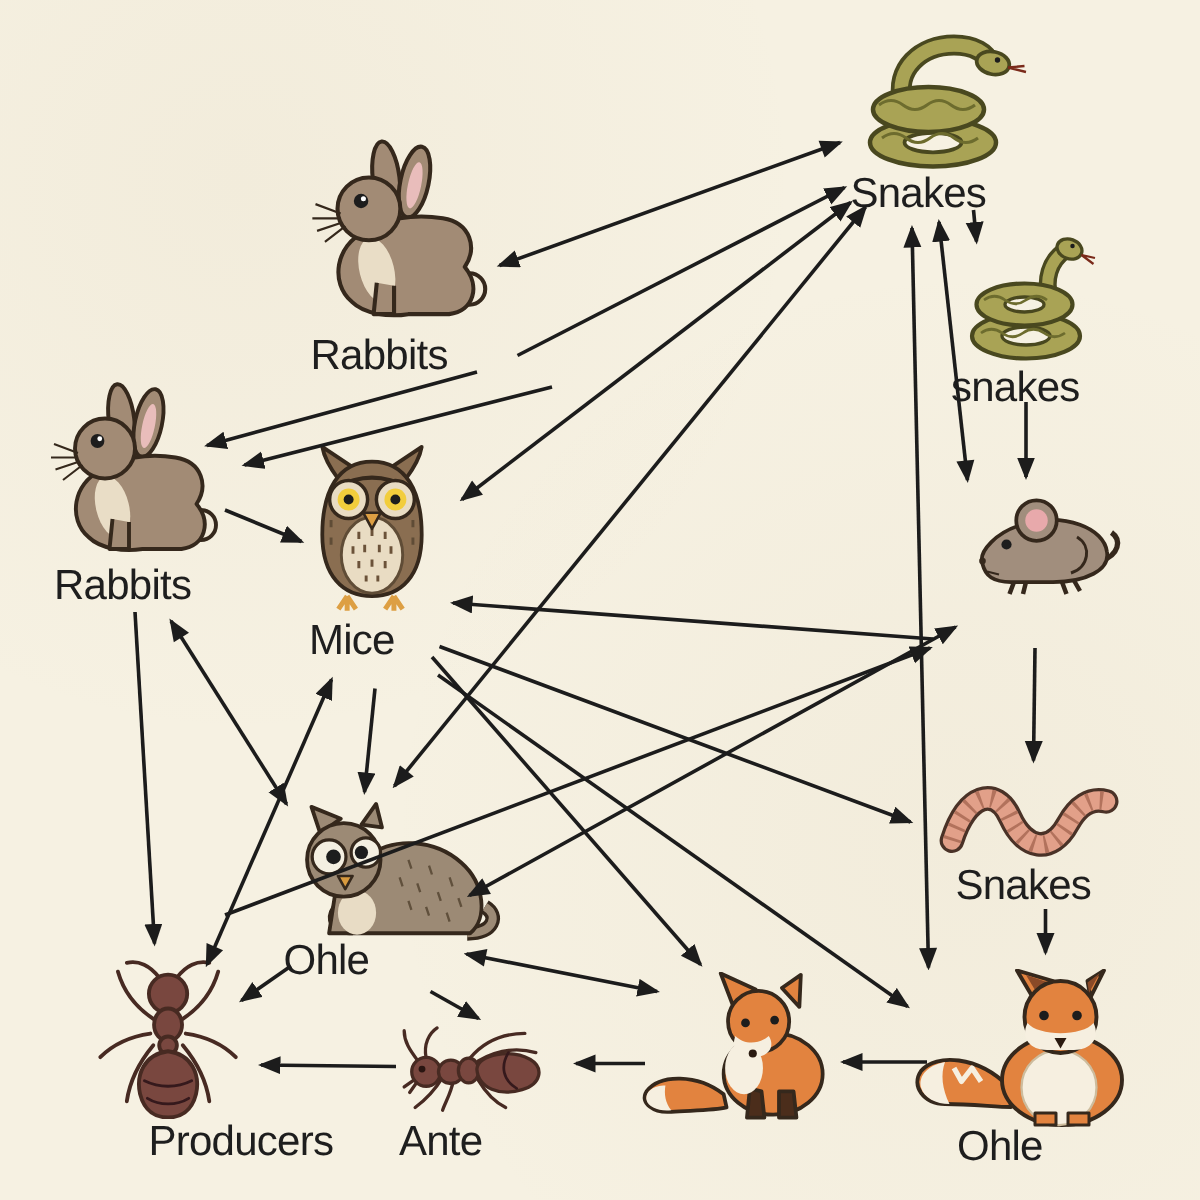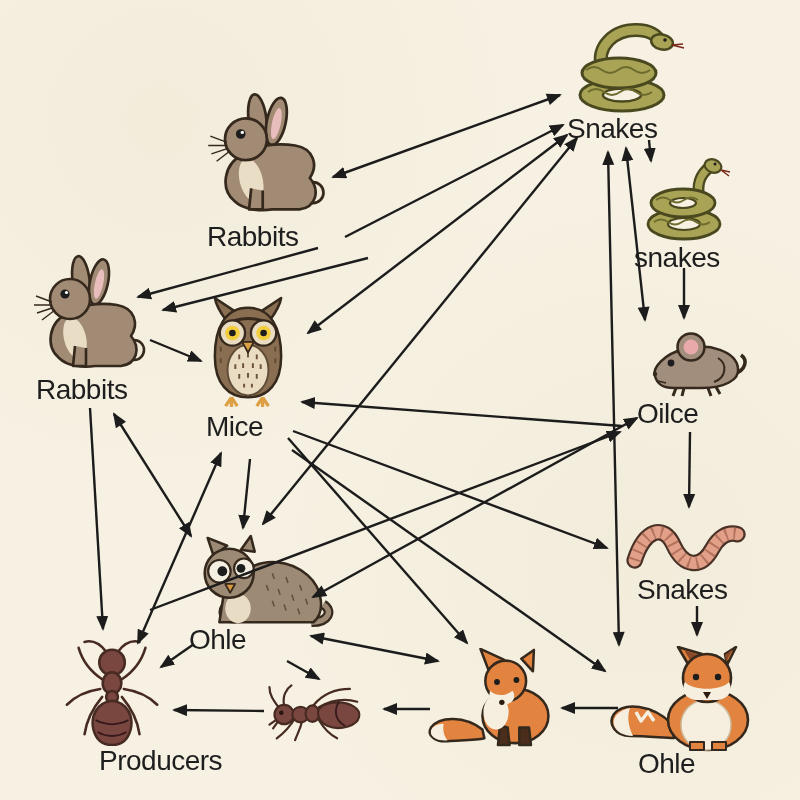--- a/index.html
+++ b/index.html
@@ -174,21 +174,20 @@
         <path d="M74,34 C84,40 82,54 70,58" fill="none" stroke-width="2"></path>
         <circle cx="47" cy="23" r="13.5"></circle>
         <circle cx="47" cy="23" r="7.5" fill="#e8a9ab" stroke="none"></circle>
         <circle cx="27" cy="39" r="3.4" fill="#1d1d1d" stroke="none"></circle>
         <circle cx="11" cy="50" r="2.2" fill="#35281c" stroke="none"></circle>
         <path d="M14,57 l8,2" fill="none" stroke-width="1.4"></path>
         <path d="M32,64 l-3,8 M40,64 l-2,8 M64,64 l3,8 M72,63 l4,7" fill="none" stroke-width="3"></path>
       </g>
     </svg>
   </div>
-  <div class="lbl" style="left:637px;top:398px;width:110px;">Oilce</div>
 
   <div class="node" style="left:626px;top:510px;width:122px;height:64px;">
     <svg viewBox="0 0 124 66">
       <path d="M8,52 C18,20 38,14 48,36 C58,58 76,62 88,40 C94,29 103,22 114,25" fill="none" stroke="#4a3227" stroke-width="17" stroke-linecap="round"></path>
       <path d="M8,52 C18,20 38,14 48,36 C58,58 76,62 88,40 C94,29 103,22 114,25" fill="none" stroke="#e2a089" stroke-width="12.5" stroke-linecap="round"></path>
       <path d="M8,52 C18,20 38,14 48,36 C58,58 76,62 88,40 C94,29 103,22 114,25" fill="none" stroke="#a96a55" stroke-width="12.5" stroke-dasharray="2 6.5" opacity="0.85"></path>
     </svg>
   </div>
   <div class="lbl" style="left:637px;top:574px;width:120px;">Snakes</div>
 
@@ -252,20 +251,21 @@
           <ellipse cx="38" cy="40" rx="9" ry="8.5"></ellipse>
           <ellipse cx="51" cy="39" rx="7.5" ry="9"></ellipse>
           <path d="M57,38 C58,27 82,23 96,31 C106,37 104,49 90,53 C74,58 58,52 57,38 Z"></path>
         </g>
         <path d="M11,46 l-7,5 M13,48 l-5,7"></path>
         <path d="M80,26 C74,36 76,46 86,52" stroke="#35191c" stroke-width="2"></path>
         <circle cx="17" cy="38" r="2.5" fill="#2a1511" stroke="none"></circle>
       </g>
     </svg>
   </div>
+  <div class="lbl" style="left:266px;top:745px;width:105px;">Ante</div>
 
   <div class="node" style="left:424px;top:648px;width:146px;height:99px;">
     <svg viewBox="0 0 150 102">
       <g stroke="#35281c" stroke-width="2.6" fill="#e2833f" stroke-linejoin="round">
         <path d="M60,84 C42,70 16,70 7,82 C2,90 12,97 24,96 C40,95 54,95 62,93 Z"></path>
         <path d="M20,78 C12,78 6,82 7,88 C8,93 16,96 24,95 C20,90 19,84 20,78 Z" fill="#f6efe0" stroke="none"></path>
         <ellipse cx="94" cy="70" rx="34" ry="28"></ellipse>
         <path d="M78,80 L76,100 L88,100 L86,82 Z" fill="#4b2d1b"></path>
         <path d="M98,82 L98,100 L110,100 L108,82 Z" fill="#4b2d1b"></path>
         <ellipse cx="74" cy="66" rx="13" ry="18" fill="#f6efe0" stroke="none"></ellipse>

